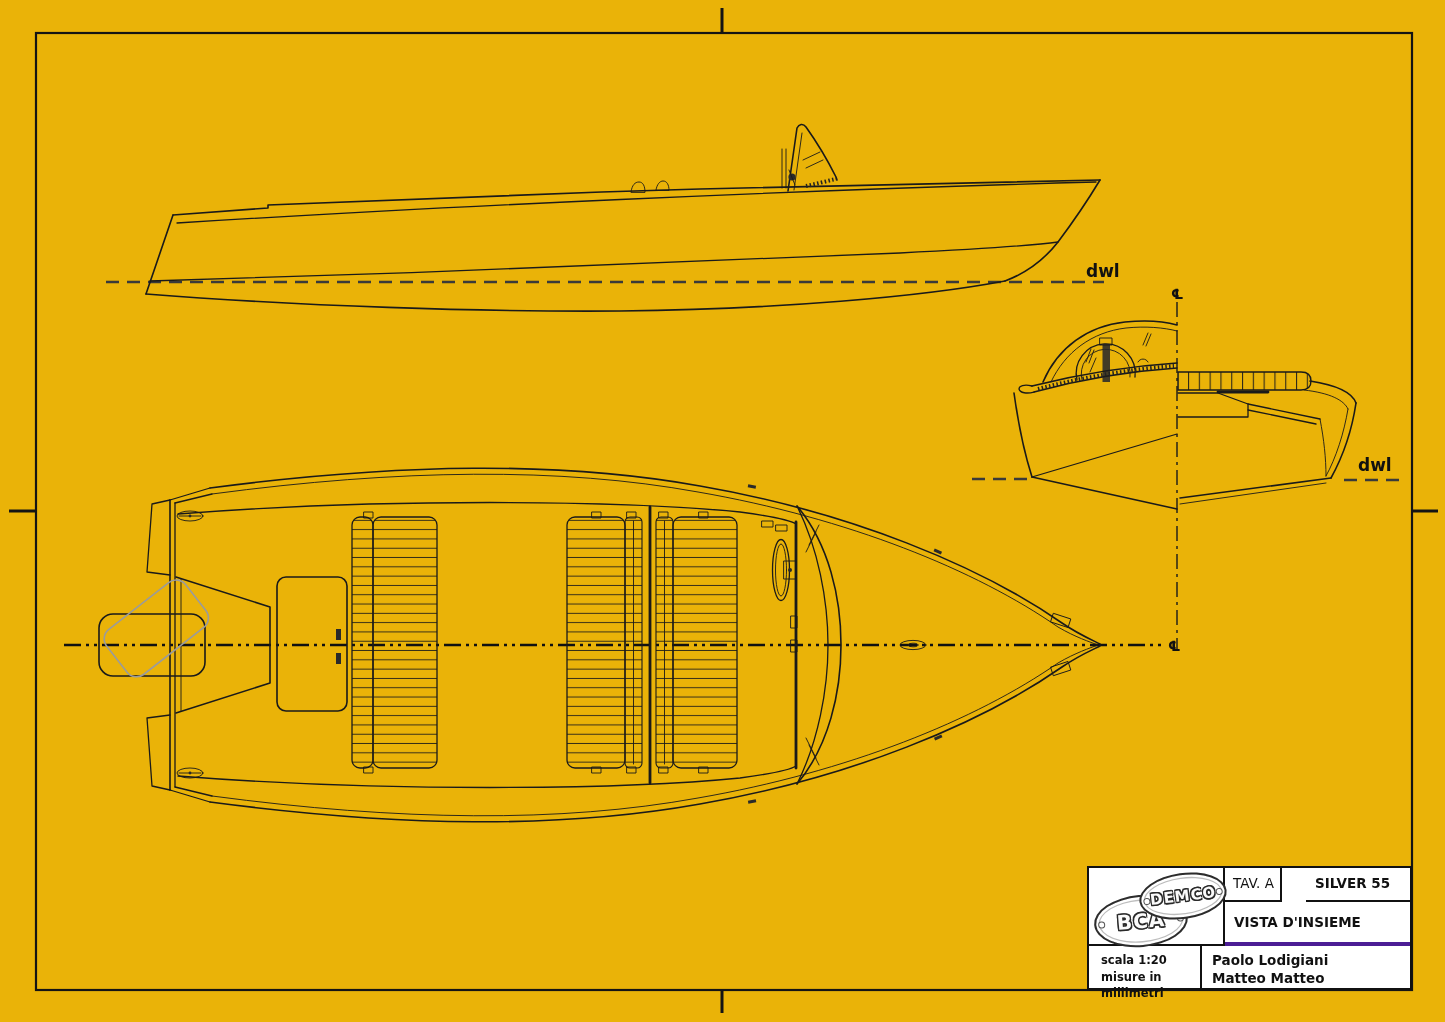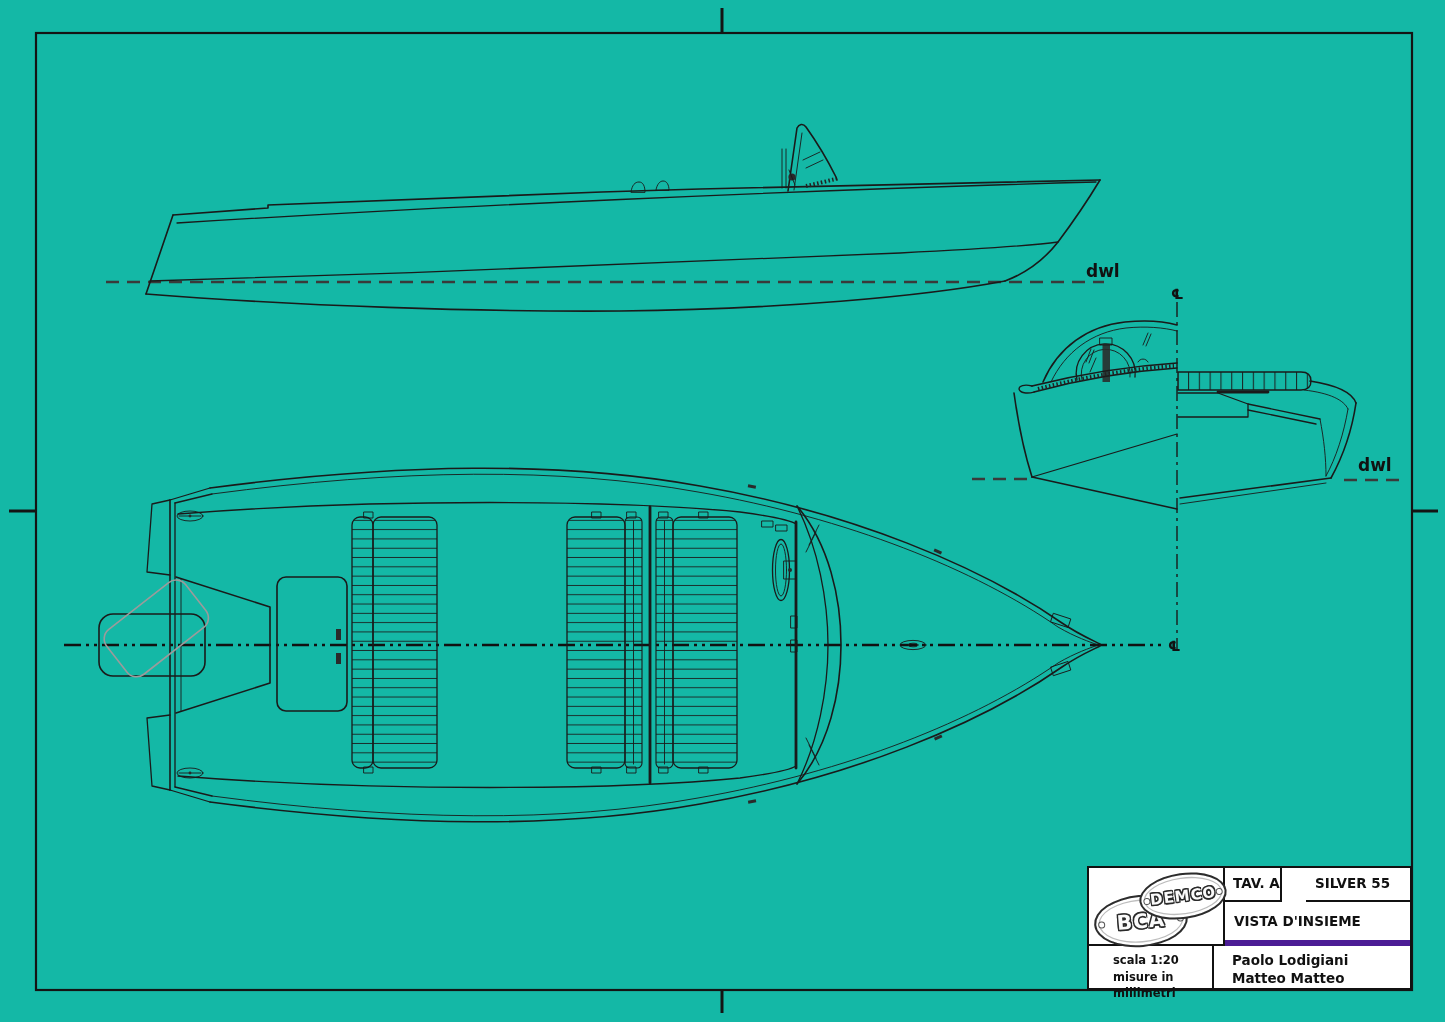--- a/index.html
+++ b/index.html
@@ -1,17 +1,17 @@
 <!DOCTYPE html>
 <html><head>
 <meta charset="utf-8">
 <style>
   html,body{margin:0;padding:0;background:#f2f2f2;}
   .sheet{
-    position:relative;width:1445px;height:1022px;background:#14b8a6;
+    position:relative;width:1445px;height:1022px;background:#eab308;
     font-family:"DejaVu Sans","Liberation Sans",sans-serif;overflow:hidden;
   }
   svg{position:absolute;left:0;top:0;}
   .s{stroke:#1a1a1a;fill:none;stroke-width:1.3;stroke-linecap:round;stroke-linejoin:round;}
   .thin{stroke-width:0.9;}
   .med{stroke-width:1.6;}
   .bold{stroke-width:2.8;}
   .frame{stroke:#141414;stroke-width:2.2;fill:none;}
   .reg{stroke:#141414;stroke-width:3;}
   .dash{stroke:#3a3a3a;stroke-width:2.3;fill:none;stroke-dasharray:13 8;}
@@ -22,29 +22,29 @@
   .fillink{fill:#2a2a2a;stroke:none;}
   text.lbl{font:bold 17px "DejaVu Sans",sans-serif;fill:#111;}
   text.cls{font:bold 14px "DejaVu Sans",sans-serif;fill:#111;}
 
   
   .tb{position:absolute;left:1087px;top:866px;width:325px;height:124px;
       border:2.2px solid #111;background:#fff;box-sizing:border-box;color:#111;}
   .tb .cell{position:absolute;box-sizing:border-box;}
   .tb .logo-cell {left:0;top:0;width:136px;height:78px;border-right:2px solid #111;border-bottom:2px solid #111;}
   .tb .tav-cell  {left:136px;top:0;width:57px;height:34px;border-right:2px solid #111;border-bottom:2px solid #111;
-                  font-weight:bold;font-size:13.5px;padding:7px 0 16px 8px;}
+                  font-weight:normal;font-size:13.5px;padding:7px 0 16px 8px;}
   .tb .model-cell{left:193px;top:0;right:0;height:34px;border-bottom:2px solid #111;
                   font-weight:bold;font-size:13.5px;padding:7px 0 0 9px;margin-left:24px;}
-  .tb .vista-cell{left:136px;top:34px;right:0;height:44px;border-bottom:6px solid #4c1d95;
+  .tb .vista-cell{left:136px;top:34px;right:0;height:44px;border-bottom:4px solid #4c1d95;
                   font-weight:bold;font-size:13.5px;display:flex;align-items:center;padding-left:9px;}
-  .tb .scale-cell{left:16px;top:78px;width:109px;bottom:0;border-right:2px solid #111;
+  .tb .scale-cell{left:4px;top:78px;width:109px;bottom:0;border-right:2px solid #111;
                   font-weight:bold;font-size:11.5px;padding:6px 0 0 8px;line-height:1.45;}
   .tb .auth-cell {left:109px;top:78px;right:0;bottom:0;
-                  font-weight:bold;font-size:13.5px;padding:5px 0 0 14px;line-height:1.35;margin-left:20px;}
+                  font-weight:bold;font-size:13.5px;padding:5px 0 0 14px;line-height:1.35;}
   .oval{position:absolute;border:2px solid #2c2c2c;border-radius:50%;background:#fff;
         display:flex;align-items:center;justify-content:center;
         box-shadow:inset 0 0 0 2.5px #fff, inset 0 0 0 3.8px #bdbdbd;}
   .oval::before,.oval::after{content:"";position:absolute;width:5px;height:5px;border-radius:50%;
         border:1.4px solid #555;background:#fff;top:50%;margin-top:-3px;}
   .oval::before{left:2px;} .oval::after{right:2px;}
   .oval-demco{left:50px;top:5px;width:84px;height:42px;transform:rotate(-8deg);z-index:3;}
   .oval-bca{left:5px;top:27px;width:90px;height:48px;transform:rotate(-5deg);z-index:2;}
   .oval .ltr{font-weight:bold;letter-spacing:1px;color:#fbfbfb;
         text-shadow:-1.3px -1.3px 0 #2b2b2b,1.3px -1.3px 0 #2b2b2b,-1.3px 1.3px 0 #2b2b2b,1.3px 1.3px 0 #2b2b2b,0 1.6px 0 #2b2b2b,0 -1.6px 0 #2b2b2b;}

